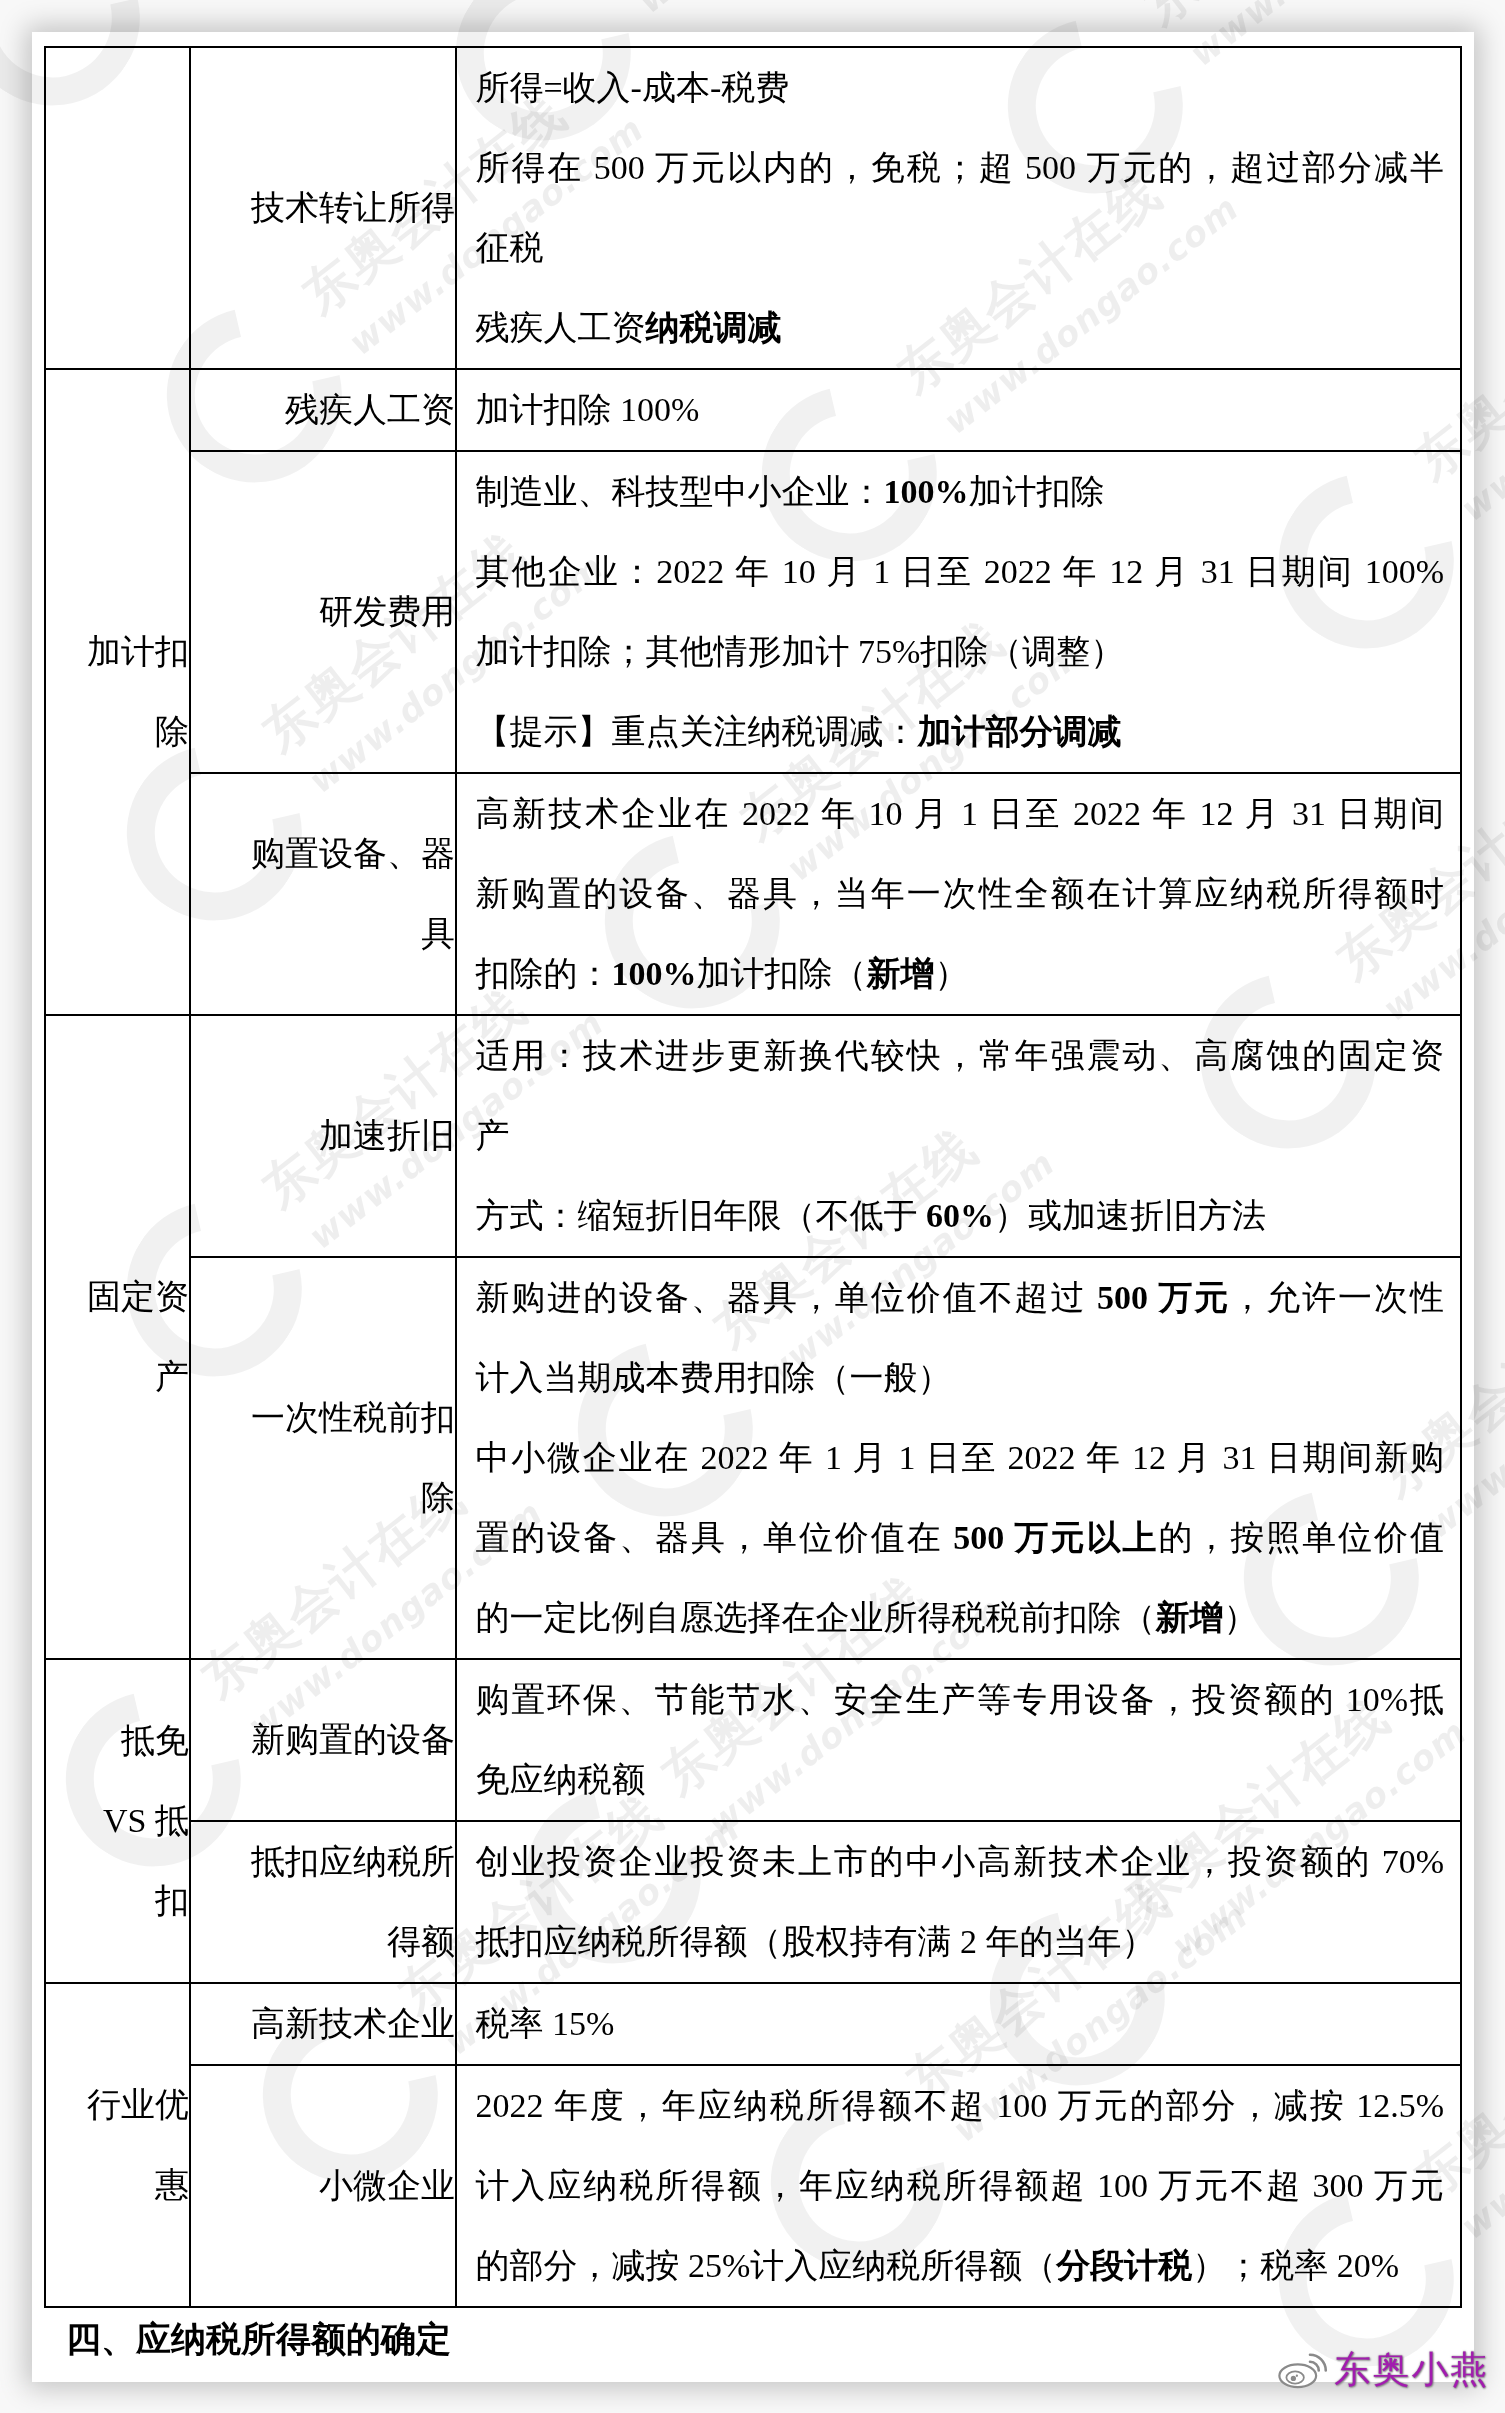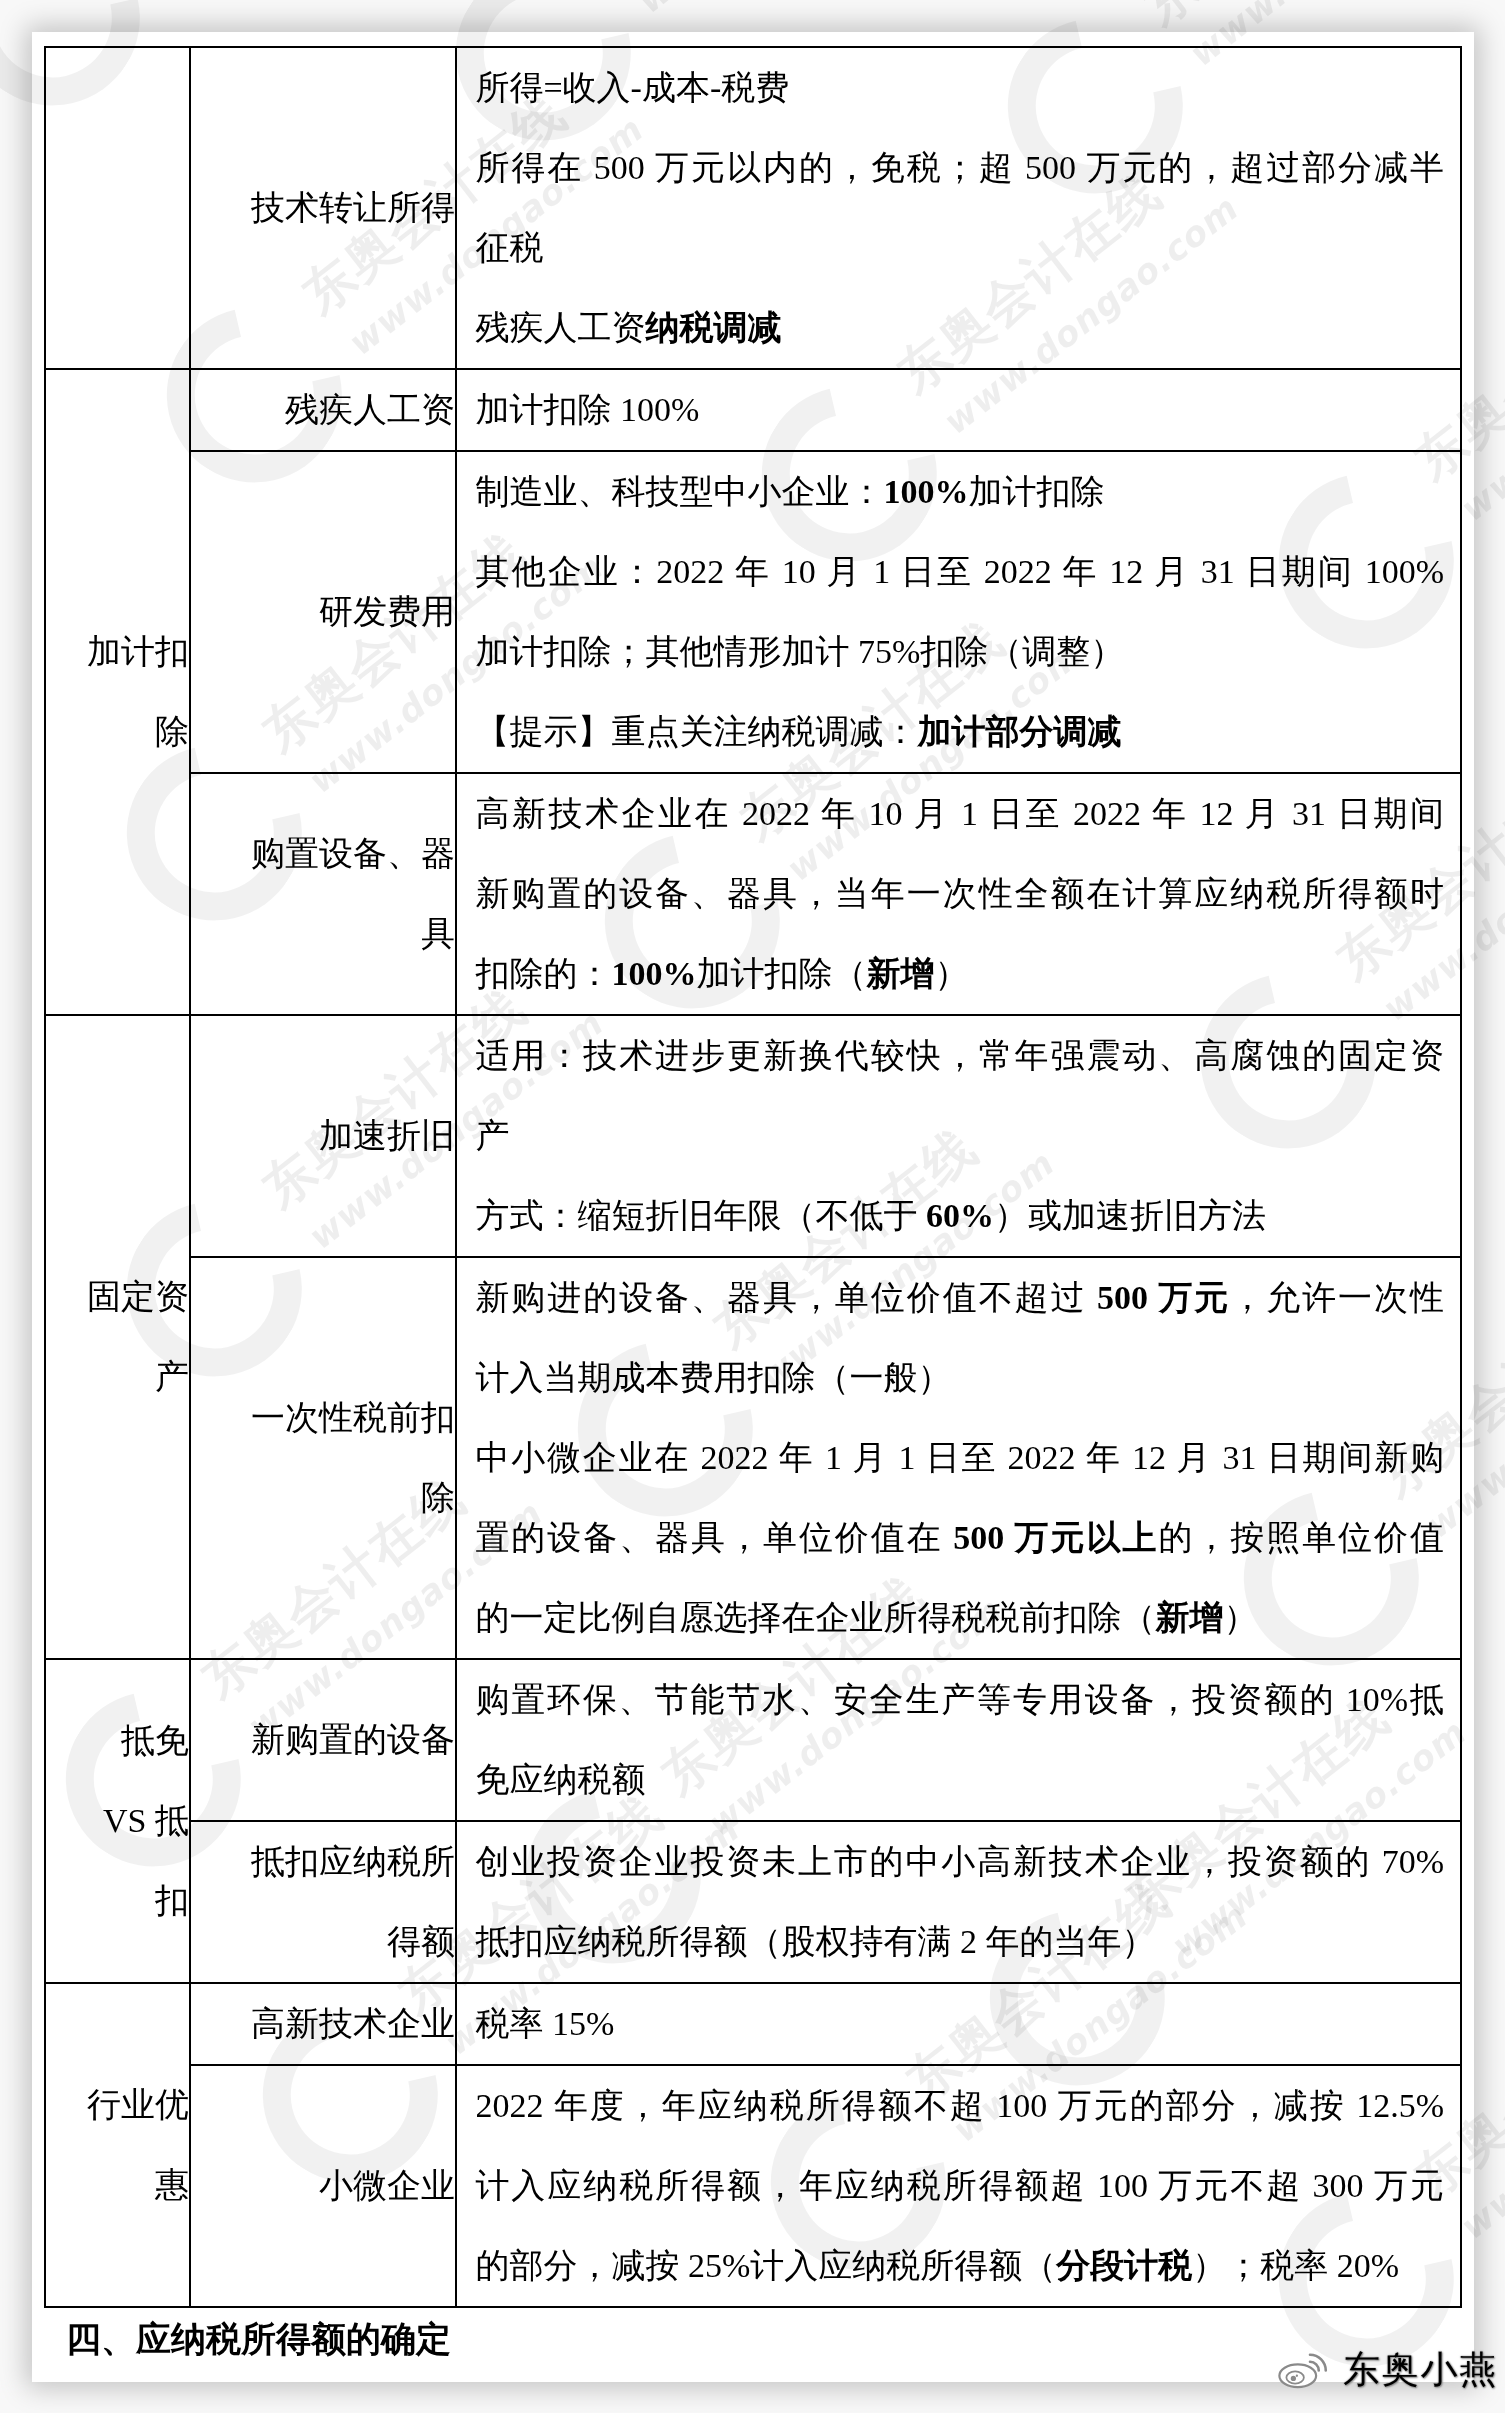--- a/index.html
+++ b/index.html
@@ -63,22 +63,22 @@
     font-size: 35px; font-weight: bold; line-height: 44px; white-space: nowrap;
     z-index: 2;
     margin-left: 20px;
   }
   .weibo {
     position: absolute; left: 1275px; top: 2350px; height: 40px;
     display: flex; align-items: center; z-index: 3;
   }
   .weibo svg { width: 56px; height: 39px; display: block; }
   .weibo .handle {
-    font-family: "DejaVu Sans", sans-serif; font-size: 37px; color: #000000;
-    text-shadow: 0 0 1.8px #7a7a7a, 0.9px 0.9px 1.8px #888888; margin-left: 12px; letter-spacing: 1.8px;
+    font-family: "DejaVu Sans", sans-serif; font-size: 37px; color: #a21caf;
+    text-shadow: 0 0 1.8px #7a7a7a, 0.9px 0.9px 1.8px #888888; margin-left: 3px; letter-spacing: 1.8px;
     white-space: nowrap;
   }
 </style>
 </head>
 <body>
 
 <div class="paper"></div>
 
 <div class="wm-layer">
   <div class="wm" style="left:-35px;top:-70px">

